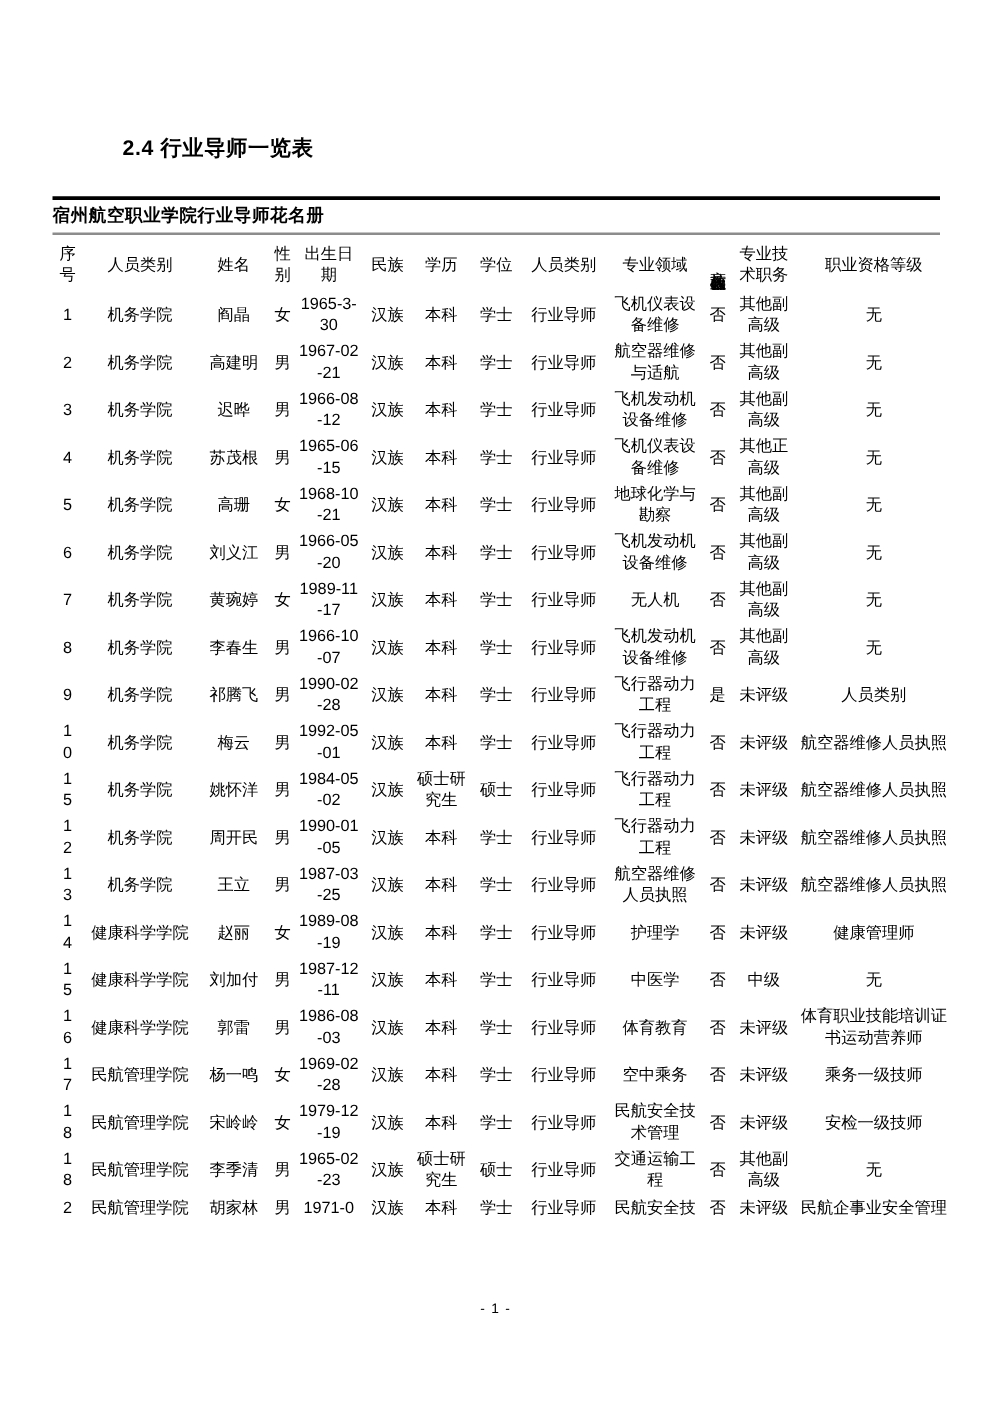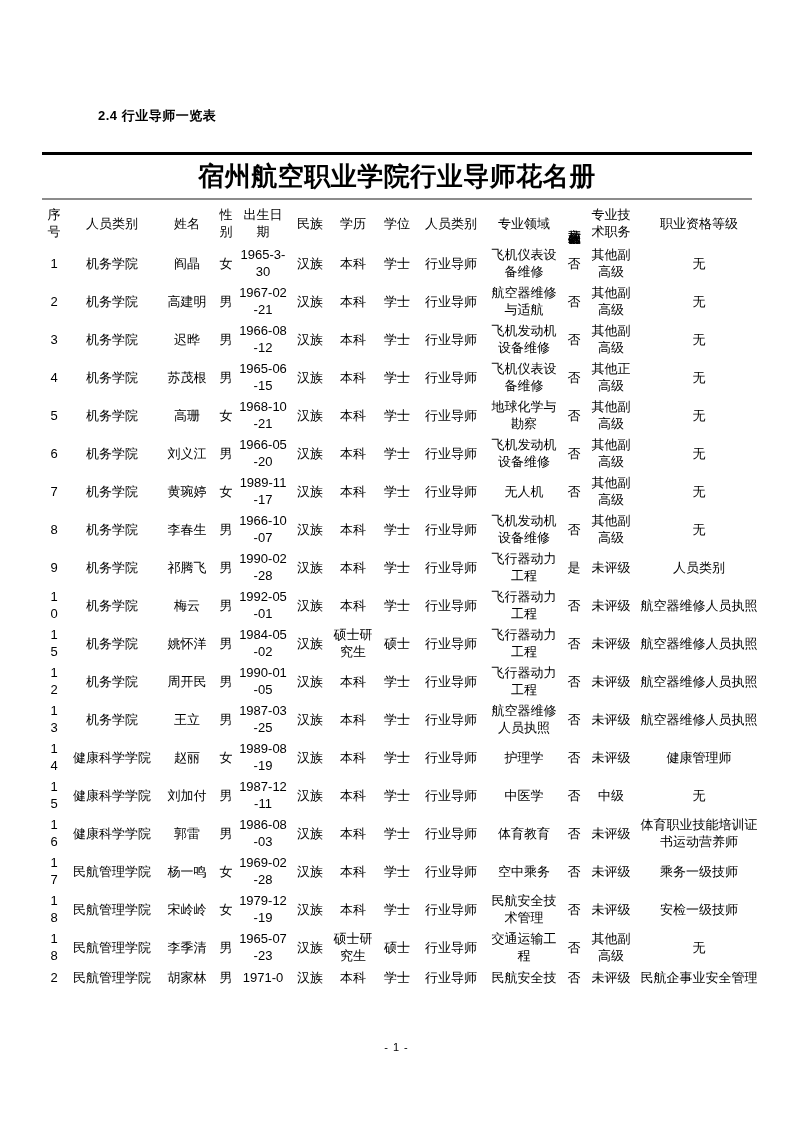--- a/index.html
+++ b/index.html
@@ -7,34 +7,33 @@
     position:relative;
     width:793px; height:1122px;
     background:#ffffff;
     box-sizing:border-box;
     padding:107px 41px 0 42px;
     font-family:"Liberation Sans","DejaVu Sans",sans-serif;
     color:#000;
     overflow:hidden;
   }
   .section-heading {
-    font-size:13px;
+    font-size:17px;
     font-weight:bold;
     margin:0 0 0 56px;
     letter-spacing:0.5px;
   }
   .table-wrap {
     margin-top:27px;
     border-top:3px solid #000;
     width:710px;
   }
   .table-title {
-    text-align:center;
     font-weight:bold;
-    font-size:26px;
+    font-size:14px;
     letter-spacing:0.5px;
     padding:4px 0 4px 0;
     border-bottom:2px solid #8c8c8c;
   }
   table.roster {
     border-collapse:collapse;
     table-layout:fixed;
     width:710px;
     margin-top:2px;
   }
@@ -384,21 +383,21 @@
             <td class="c-field"><span>民航安全技术管理</span></td>
             <td class="c-certificate"><span>否</span></td>
             <td class="c-title-rank"><span>未评级</span></td>
             <td class="c-qualification"><span>安检一级技师</span></td>
           </tr>
           <tr>
             <td class="c-serial"><span>18</span></td>
             <td class="c-college"><span>民航管理学院</span></td>
             <td class="c-name"><span>李季清</span></td>
             <td class="c-gender"><span>男</span></td>
-            <td class="c-birth"><span>1965-07-23</span></td>
+            <td class="c-birth"><span>1965-02-23</span></td>
             <td class="c-ethnicity"><span>汉族</span></td>
             <td class="c-education"><span>硕士研究生</span></td>
             <td class="c-degree"><span>硕士</span></td>
             <td class="c-category"><span>行业导师</span></td>
             <td class="c-field"><span>交通运输工程</span></td>
             <td class="c-certificate"><span>否</span></td>
             <td class="c-title-rank"><span>其他副高级</span></td>
             <td class="c-qualification"><span>无</span></td>
           </tr>
           <tr>

